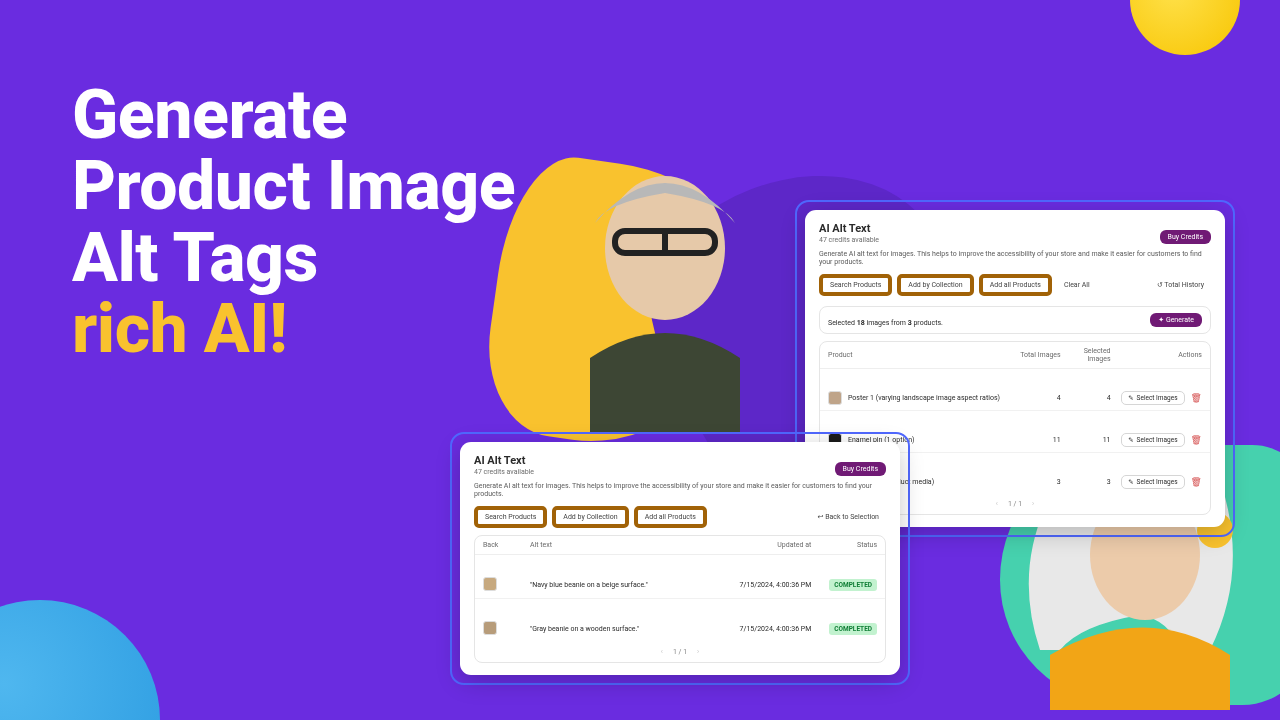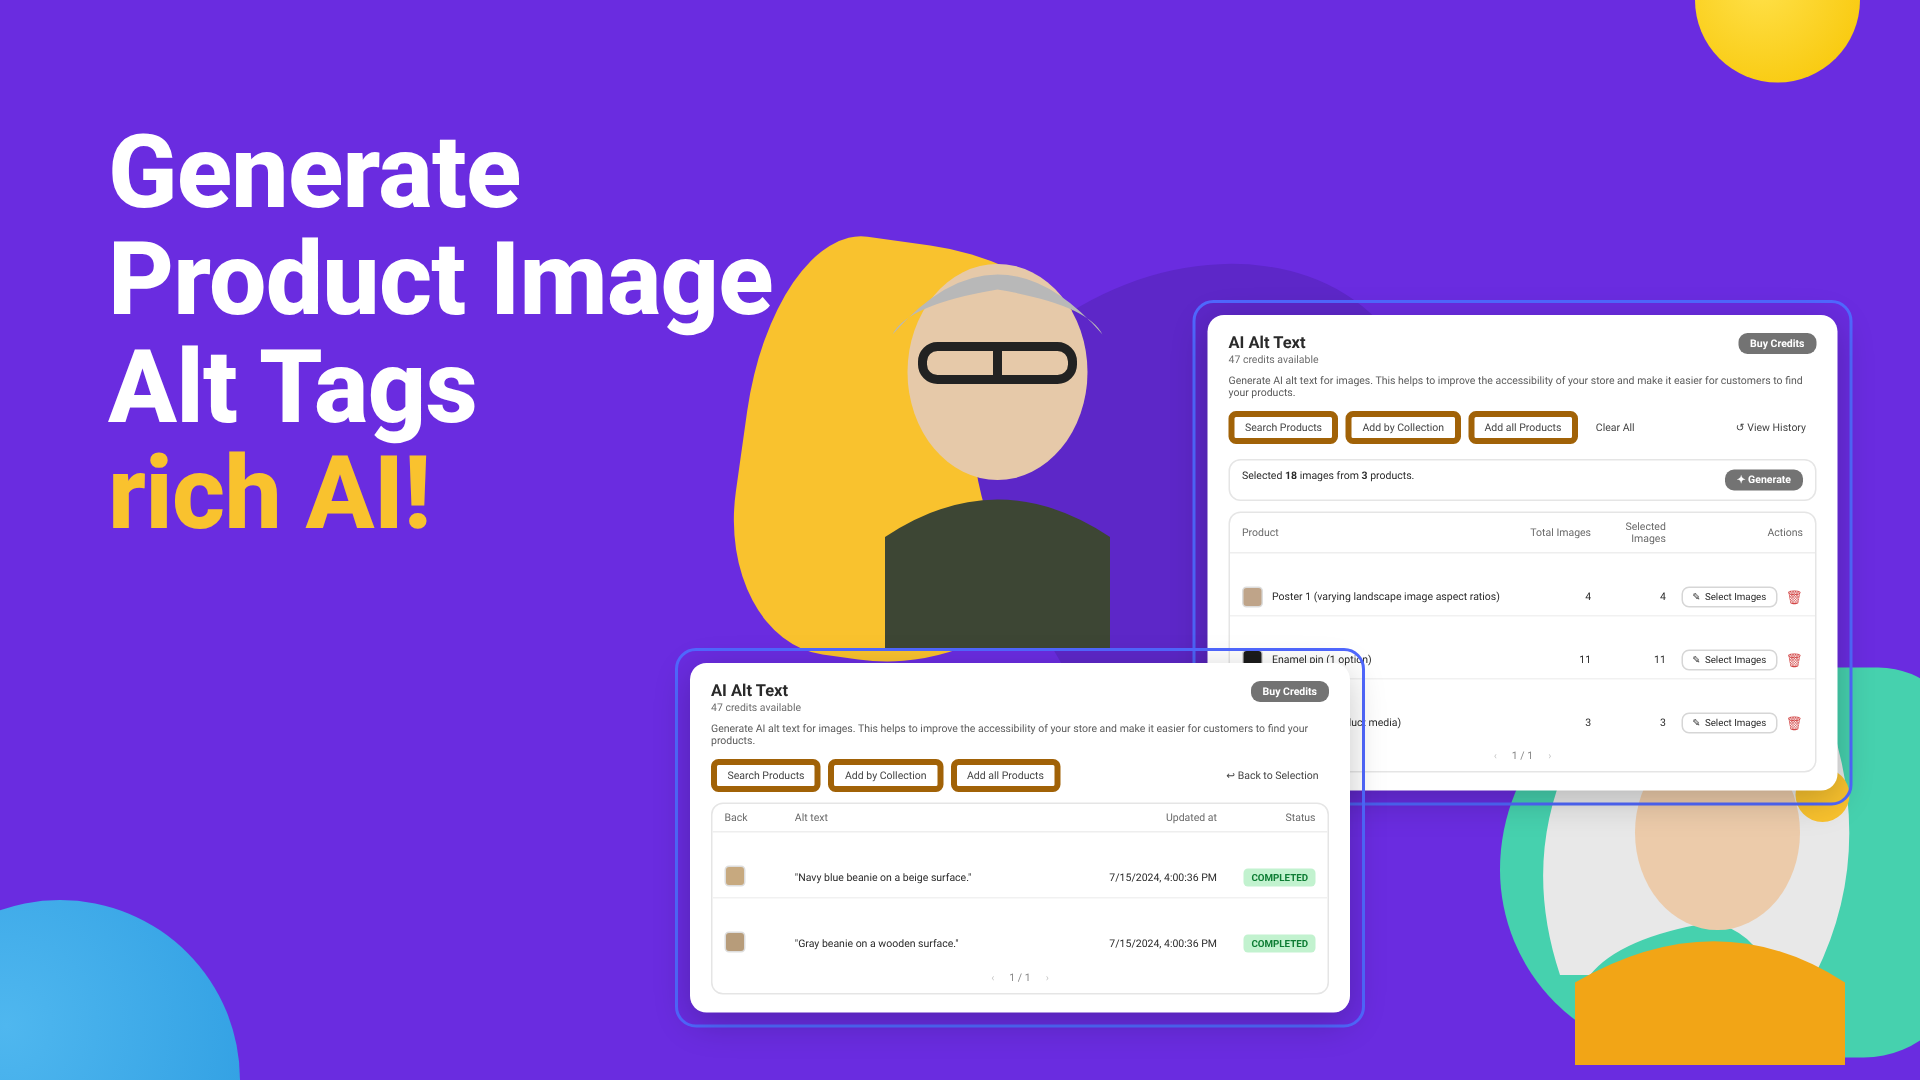--- a/index.html
+++ b/index.html
@@ -24,30 +24,30 @@
   .person { position:absolute; border-radius:60px; overflow:hidden; }
   .person.man { top:133px; left:540px; width:250px; height:300px; }
   .person.woman { bottom:10px; right:-10px; width:300px; height:290px; }
   .person svg { width:100%; height:100%; display:block; }
 
   .panel-frame { position:absolute; border:2px solid #5068ff; border-radius:14px; padding:8px; background:rgba(255,255,255,0); }
   .panel-frame.right { top:200px; right:45px; width:440px; }
   .panel-frame.left { bottom:35px; left:450px; width:460px; }
 
   .card { background:#fff; border-radius:11px; padding:12px 14px; color:#2a2a2a; font-size:8px; box-shadow:0 6px 24px rgba(0,0,0,.22); }
-  .card-head { display:flex; justify-content:space-between; align-items:flex-start; margin-bottom:4px;gap:36px; }
+  .card-head { display:flex; justify-content:space-between; align-items:flex-end; margin-bottom:4px;gap:36px; }
   .card-title-wrap .title { font-size:11px; font-weight:700; }
   .card-title-wrap .sub { font-size:7px; color:#6d6d6d; margin-top:1px; }
-  .pill-dark { background:#737373; color:#fff; border-radius:6px; padding:3px 8px; font-size:7px; font-weight:700; }
+  .pill-dark { background:#701a75; color:#fff; border-radius:6px; padding:3px 8px; font-size:7px; font-weight:400; }
   .desc { font-size:7px; color:#5b5b5b; margin:6px 0 8px; }
   .btn-row { display:flex; gap:5px; align-items:center; flex-wrap:wrap; }
   .btn { border:4px solid #a16207; background:#fff; border-radius:5px; padding:3px 7px; font-size:7px; color:#444; }
   .btn.plain { border:none; }
   .spacer { flex:1; }
-  .subbar { border:1px solid #e5e5e5; border-radius:8px; padding:6px 8px; margin-top:10px; display:flex; justify-content:space-between; align-items:flex-start; font-size:7px; }
+  .subbar { border:1px solid #e5e5e5; border-radius:8px; padding:6px 8px; margin-top:10px; display:flex; justify-content:space-between; align-items:flex-end; font-size:7px; }
   .table { border:1px solid #e5e5e5; border-radius:8px; margin-top:7px; }
   .thead, .trow { display:flex; align-items:center; padding:5px 8px; font-size:7px; }
   .thead { color:#6a6a6a; border-bottom:1px solid #eee; }
   .trow { border-bottom:1px solid #f1f1f1;margin-top:17px; }
   .trow:last-child { border-bottom:none; }
   .col-prod { flex: 2.2; display:flex; align-items:center; gap:6px; }
   .col-num { flex:0.6; text-align:right; }
   .col-act { flex:1.1; display:flex; justify-content:flex-end; align-items:center; gap:6px; }
   .thumb { width:14px; height:14px; border-radius:3px; background:#333; display:inline-block; }
   .mini-btn { border:1px solid #d6d6d6; border-radius:5px; padding:2px 6px; font-size:6.5px; display:inline-flex; align-items:center; gap:3px; background:#fff; }
@@ -108,21 +108,21 @@
       </div>
       <div class="pill-dark">Buy Credits</div>
     </div>
     <div class="desc">Generate AI alt text for images. This helps to improve the accessibility of your store and make it easier for customers to find your products.</div>
     <div class="btn-row">
       <span class="btn">Search Products</span>
       <span class="btn">Add by Collection</span>
       <span class="btn">Add all Products</span>
       <span class="btn plain">Clear All</span>
       <span class="spacer"></span>
-      <span class="btn plain"><span class="ico">↺</span> <span>View History</span></span>
+      <span class="btn plain"><span class="ico">↺</span> <span>Total History</span></span>
     </div>
     <div class="subbar">
       <span>
         <span>Selected </span><b>18</b><span> images from </span><b>3</b><span> products.</span>
       </span>
       <span class="pill-dark"><span class="ico">✦</span> <span>Generate</span></span>
     </div>
     <div class="table">
       <div class="thead">
         <div class="col-prod">Product</div>

